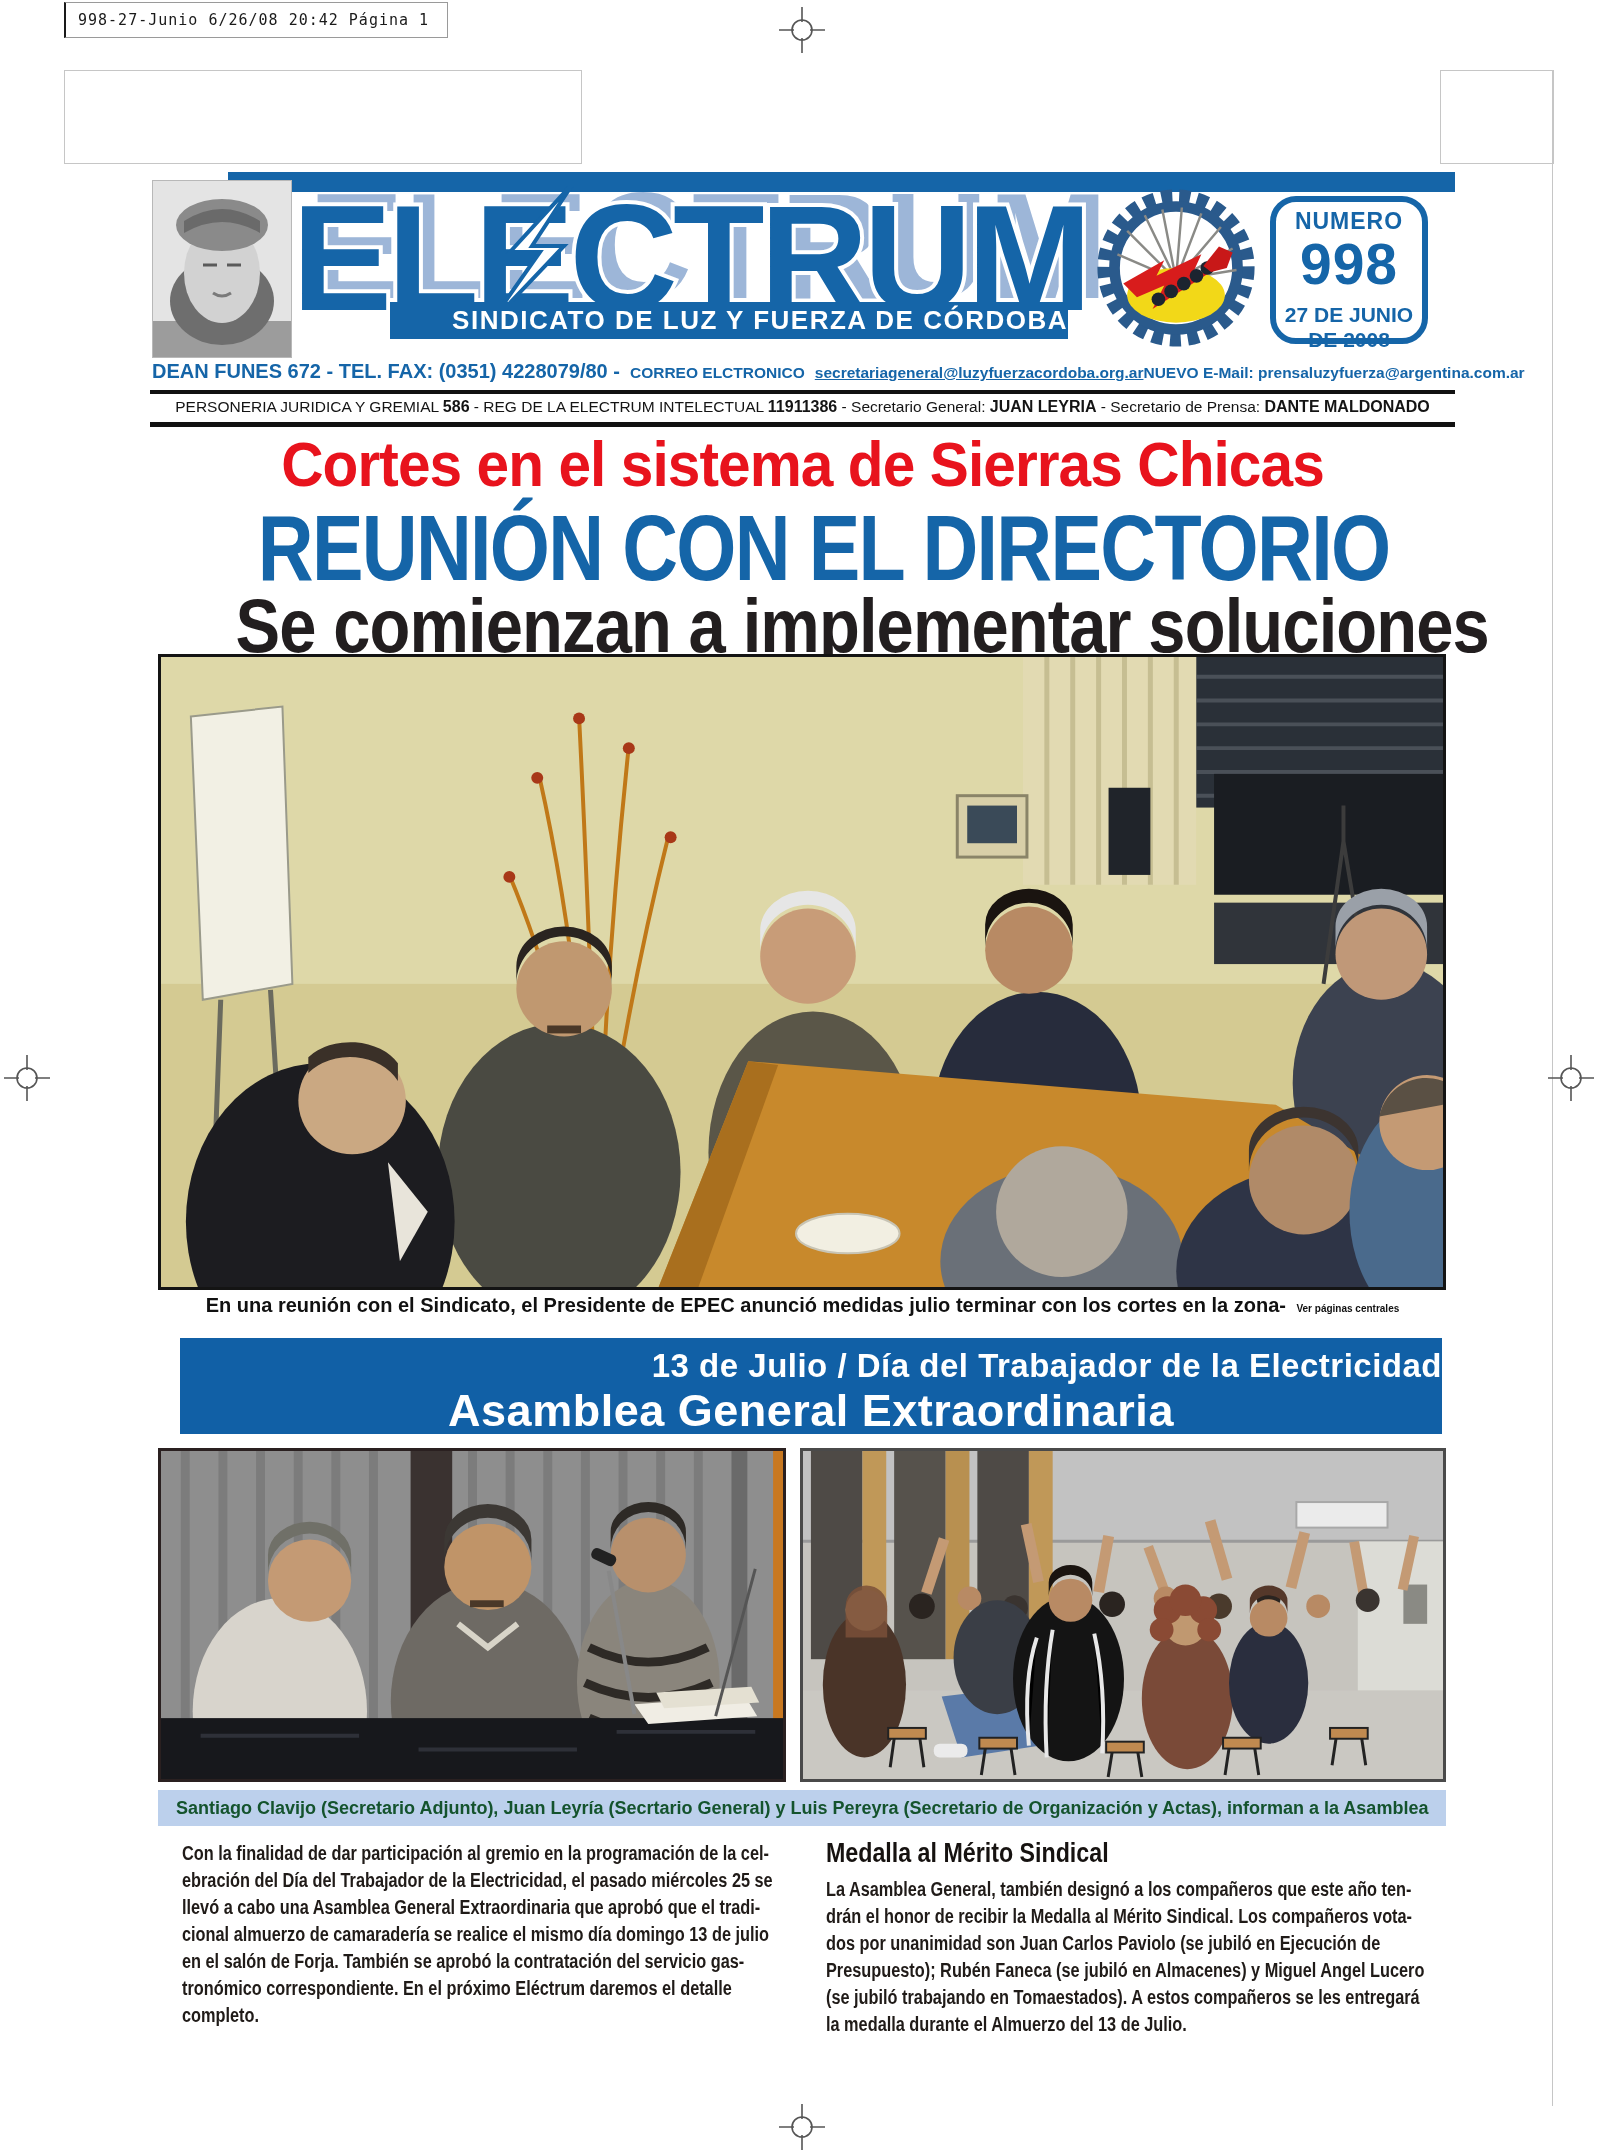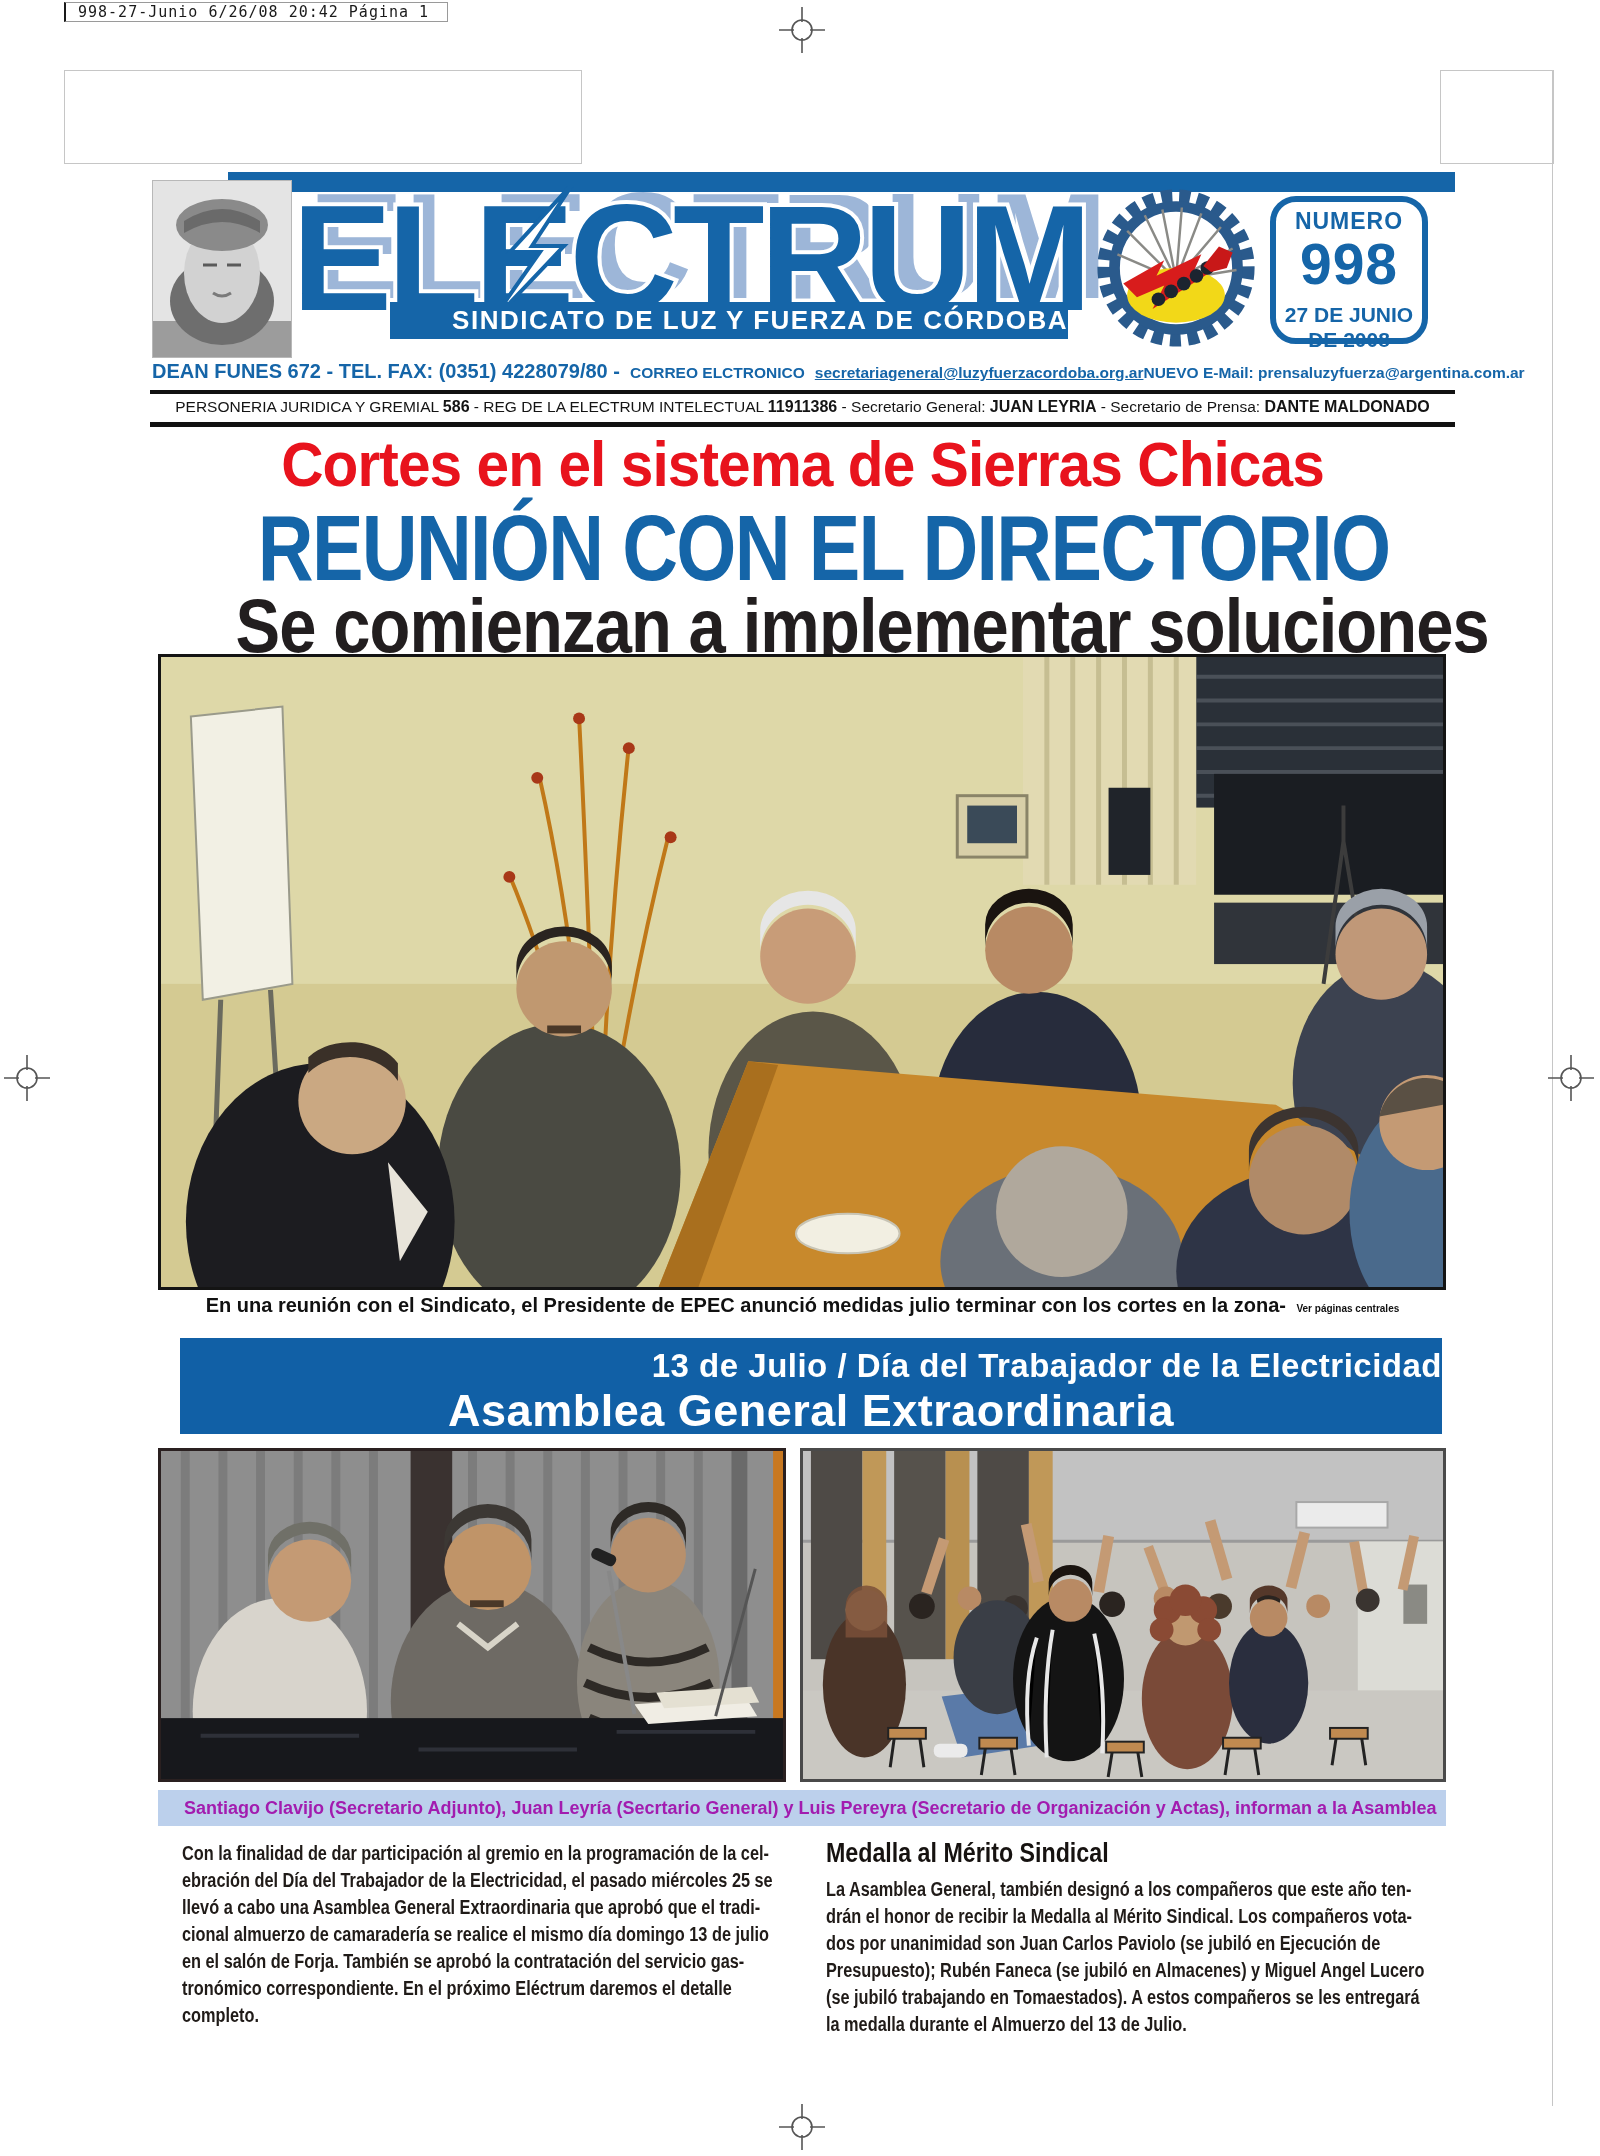--- a/index.html
+++ b/index.html
@@ -1,21 +1,21 @@
 <!DOCTYPE html>
 <html><head>
 <meta charset="utf-8">
 <style>
   html,body{margin:0;padding:0;background:#ffffff;}
   .page{position:relative;width:1600px;height:2156px;background:#fff;overflow:hidden;
         font-family:"Liberation Sans",sans-serif;}
   .abs{position:absolute;}
 
   
-  .slug-box{left:64px;top:2px;width:384px;height:20px;border:1px solid #9a9a9a;border-left:2px solid #1a1a1a;
+  .slug-box{left:64px;top:2px;width:384px;height:36px;border:1px solid #9a9a9a;border-left:2px solid #1a1a1a;
             display:flex;align-items:center;padding-left:12px;box-sizing:border-box;
             font-family:"DejaVu Sans Mono","Liberation Mono",monospace;font-size:15px;color:#1a1a1a;letter-spacing:1px;}
   .ghost-box{border:1px solid #c6c6c6;background:#fff;}
   .edge-line{background:#c6c6c6;}
   .crosshair{width:46px;height:46px;}
 
   
   .mast-topbar{left:228px;top:172px;width:1227px;height:20px;background:#1565a8;}
   .founder{left:152px;top:180px;width:140px;height:178px;border:1px solid #b8b8b8;box-sizing:border-box;background:#e8e8e8;}
   .logo-svg{left:292px;top:186px;width:818px;height:134px;}
@@ -57,22 +57,22 @@
   .photo-frame svg{display:block;width:100%;height:100%;}
 
   .main-caption{left:150px;top:1294px;width:1305px;text-align:center;color:#111;white-space:nowrap;}
   .main-caption .cap{font-size:20px;font-weight:bold;}
   .main-caption .note{font-size:10px;font-weight:bold;margin-left:6px;}
 
   .banner{left:180px;top:1338px;width:1262px;height:96px;background:#1160a6;color:#fff;text-align:center;}
   .banner-l1{font-size:33px;font-weight:800;margin-top:9px;letter-spacing:.5px;text-align:right;}
   .banner-l2{font-size:45px;font-weight:800;letter-spacing:.5px;}
 
-  .asm-caption{left:158px;top:1790px;width:1288px;height:36px;background:#bcd0ec;color:#a21caf;
-               font-size:18px;font-weight:bold;line-height:36px;padding-left:26px;box-sizing:border-box;white-space:nowrap;}
+  .asm-caption{left:158px;top:1790px;width:1288px;height:36px;background:#bcd0ec;color:#14532d;
+               font-size:18px;font-weight:bold;line-height:36px;padding-left:18px;box-sizing:border-box;white-space:nowrap;}
 
   
   .col{top:1840px;color:#201b18;font-weight:bold;font-size:20px;line-height:27px;
        white-space:pre-line;transform-origin:0 0;transform:scaleX(.815);}
   .col-left{left:182px;width:772px;}
   .col-right{left:826px;width:768px;top:1876px;}
   .col-title{left:826px;top:1838px;width:768px;color:#161210;font-weight:800;font-size:27px;
              transform-origin:0 0;transform:scaleX(.86);}
 </style>
 </head>

